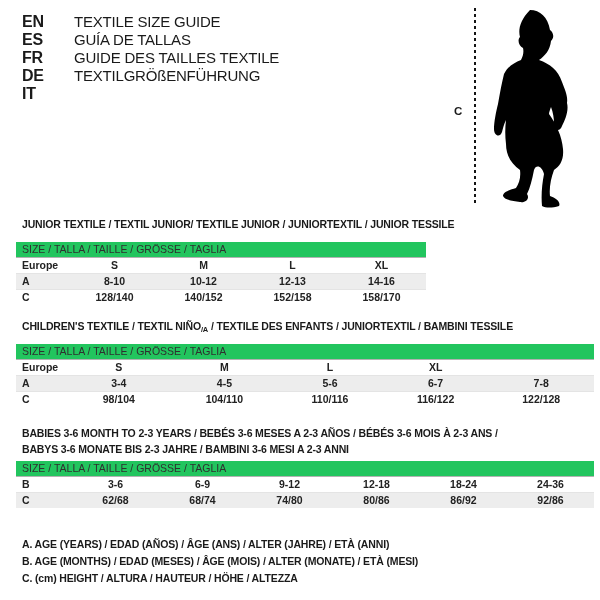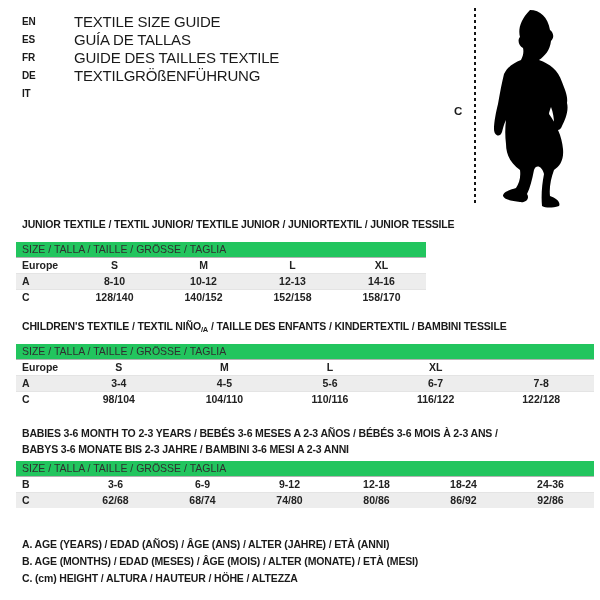--- a/index.html
+++ b/index.html
@@ -6,21 +6,21 @@
   body{
     width:600px;height:600px;position:relative;background:#ffffff;
     font-family:"Liberation Sans", sans-serif;color:#1a1a1a;
     -webkit-font-smoothing:antialiased;overflow:hidden;
   }
   .abs{position:absolute;}
 
   
   .langs{left:22px;top:13px;}
   .lang-row{display:flex;height:18px;line-height:18px;}
-  .lang-row .code{width:36px;font-weight:700;font-size:10px;letter-spacing:-0.2px;}
+  .lang-row .code{width:36px;font-weight:700;font-size:16px;letter-spacing:-0.2px;}
   .lang-row .title{font-weight:400;font-size:15px;letter-spacing:-0.2px;margin-left:16px;}
 
   
   .dash{
     left:474px;top:8px;width:2px;height:198px;
     background:repeating-linear-gradient(to bottom,#141414 0 3px,transparent 3px 6px);
   }
   .c-label{left:454px;top:105px;font-weight:700;font-size:11.5px;}
   .baby{left:492px;top:8px;width:80px;height:200px;}
 
@@ -137,21 +137,21 @@
     <div class="row cols4">
       <div class="cell lbl">C</div>
       <div class="cell">128/140</div>
       <div class="cell">140/152</div>
       <div class="cell">152/158</div>
       <div class="cell">158/170</div>
     </div>
   </div>
 
   <h2 class="abs th t2h">
-    <span>CHILDREN'S TEXTILE / TEXTIL NIÑO</span><span class="sub">/A</span><span> / TAILLE DES ENFANTS / KINDERTEXTIL / BAMBINI TESSILE</span>
+    <span>CHILDREN'S TEXTILE / TEXTIL NIÑO</span><span class="sub">/A</span><span> / TEXTILE DES ENFANTS / JUNIORTEXTIL / BAMBINI TESSILE</span>
   </h2>
   <div class="abs tbl t2">
     <div class="bar">SIZE / TALLA / TAILLE / GRÖSSE / TAGLIA</div>
     <div class="row cols5">
       <div class="cell lbl">Europe</div>
       <div class="cell">S</div>
       <div class="cell">M</div>
       <div class="cell">L</div>
       <div class="cell">XL</div>
     </div>

